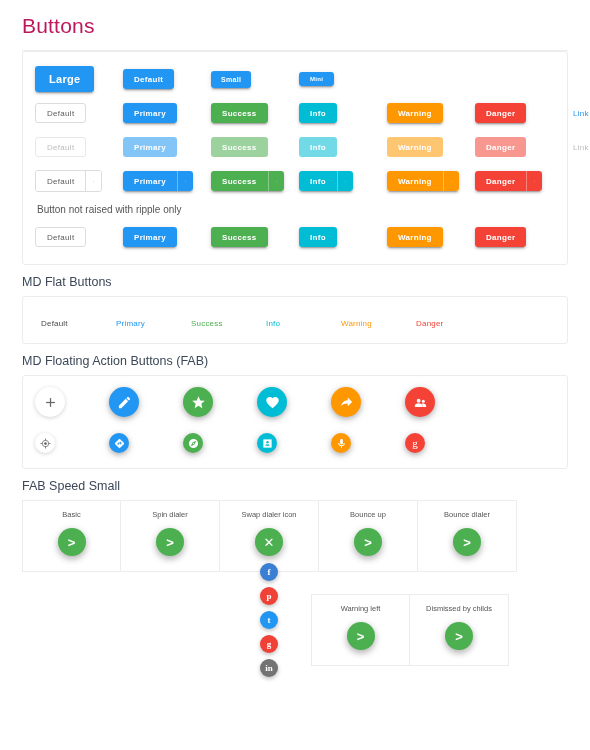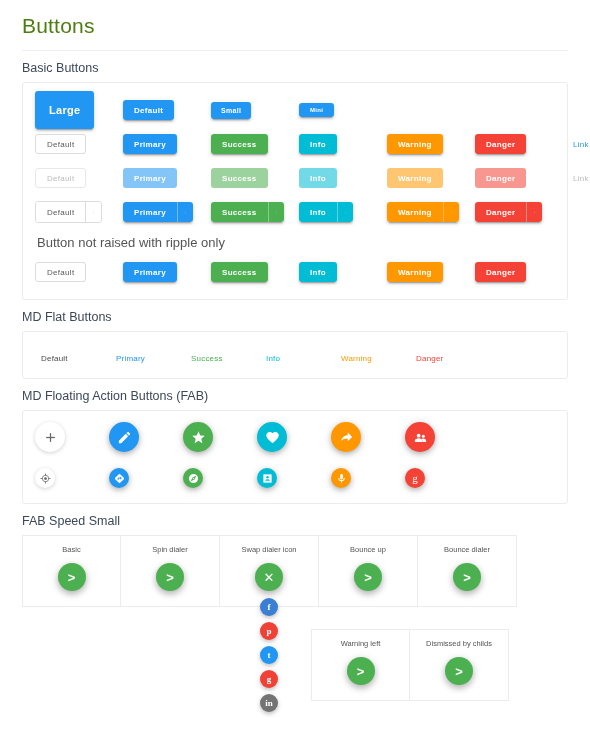--- a/index.html
+++ b/index.html
@@ -8,21 +8,21 @@
     width: 590px; height: 750px;
     background: #ffffff;
     font-family: "Liberation Sans", sans-serif;
     color: #3c4858;
     overflow: hidden;
   }
   .page { width: 590px; height: 750px; position: relative; padding: 0 22px; }
 
   
   .page-title {
-    font-size: 21px; font-weight: 400; color: #4d7c0f;
+    font-size: 21px; font-weight: 400; color: #be185d;
     padding: 14px 0 12px 0; margin: 0;
     border-bottom: 1px solid #eceff1;
     letter-spacing: .2px;
   }
 
   
   .section-heading {
     font-size: 12.5px; font-weight: 400; color: #3c4858;
     margin: 10px 0 7px 0;
   }
@@ -44,21 +44,21 @@
     display: inline-flex; align-items: center; justify-content: center;
     border: none; border-radius: 3px;
     color: #fff;
     font-size: 8px; font-weight: 700;
     letter-spacing: .3px;
     padding: 0 10px; height: 20px;
     cursor: pointer;
     box-shadow: 0 2px 2px 0 rgba(0,0,0,.14), 0 3px 1px -2px rgba(0,0,0,.2), 0 1px 5px 0 rgba(0,0,0,.12);
     white-space: nowrap;
   }
-  .btn.lg { font-size: 11px; height: 38px; padding: 0 14px; }
+  .btn.lg { font-size: 11px; height: 26px; padding: 0 14px; }
   .btn.md { font-size: 8px;  height: 20px; padding: 0 11px; }
   .btn.sm { font-size: 7px;  height: 17px; padding: 0 10px; }
   .btn.mini { font-size: 6px; height: 14px; padding: 0 11px; }
 
   .btn.default { background: #fff; color: #5a5a5a; border: 1px solid #dcdcdc; box-shadow: none; font-weight: 400; font-size: 8px; }
   .btn.primary { background: #2196f3; }
   .btn.success { background: #4caf50; }
   .btn.info    { background: #00bcd4; }
   .btn.warning { background: #ff9800; }
   .btn.danger  { background: #f44336; }
@@ -90,21 +90,21 @@
   }
   .split.default { box-shadow: none; border: 1px solid #dcdcdc; }
   .split.default .main { background: #fff; color: #5a5a5a; font-weight: 400; }
   .split.default .toggle { background: #fff; color: #7a7a7a; border-left: 1px solid #dcdcdc; }
   .split.primary .main, .split.primary .toggle { background: #2196f3; }
   .split.success .main, .split.success .toggle { background: #4caf50; }
   .split.info    .main, .split.info    .toggle { background: #00bcd4; }
   .split.warning .main, .split.warning .toggle { background: #ff9800; }
   .split.danger  .main, .split.danger  .toggle { background: #f44336; }
 
-  .ripple-note { font-size: 13px; color: #555; margin: 6px 0 5px 2px; }
+  .ripple-note { font-size: 10px; color: #555; margin: 6px 0 5px 2px; }
 
   
   .flat-row { display: flex; align-items: center; height: 28px; padding-left: 6px; }
   .flat-slot { width: 75px; flex: 0 0 75px; }
   .flat-btn {
     background: transparent; border: none; box-shadow: none;
     font-size: 8px; font-weight: 400; cursor: pointer;
     padding: 0; letter-spacing: .2px;
   }
   .flat-btn.c-default { color: #4a4a4a; }
@@ -171,21 +171,20 @@
 
   .sd-row2 { display: flex; margin-top: 22px; margin-left: 289px; }
 </style>
 </head>
 <body>
 
 <div class="page">
 
   <h1 class="page-title">Buttons</h1>
 
-  <div class="section-heading">Basic Buttons</div>
   <div class="card">
     <div class="btn-row" id="row-size">
         <div class="btn-slot wide">
           <button class="btn primary lg">Large</button>
         </div>
         <div class="btn-slot wide">
           <button class="btn primary md">Default</button>
         </div>
         <div class="btn-slot wide">
           <button class="btn primary sm">Small</button>

